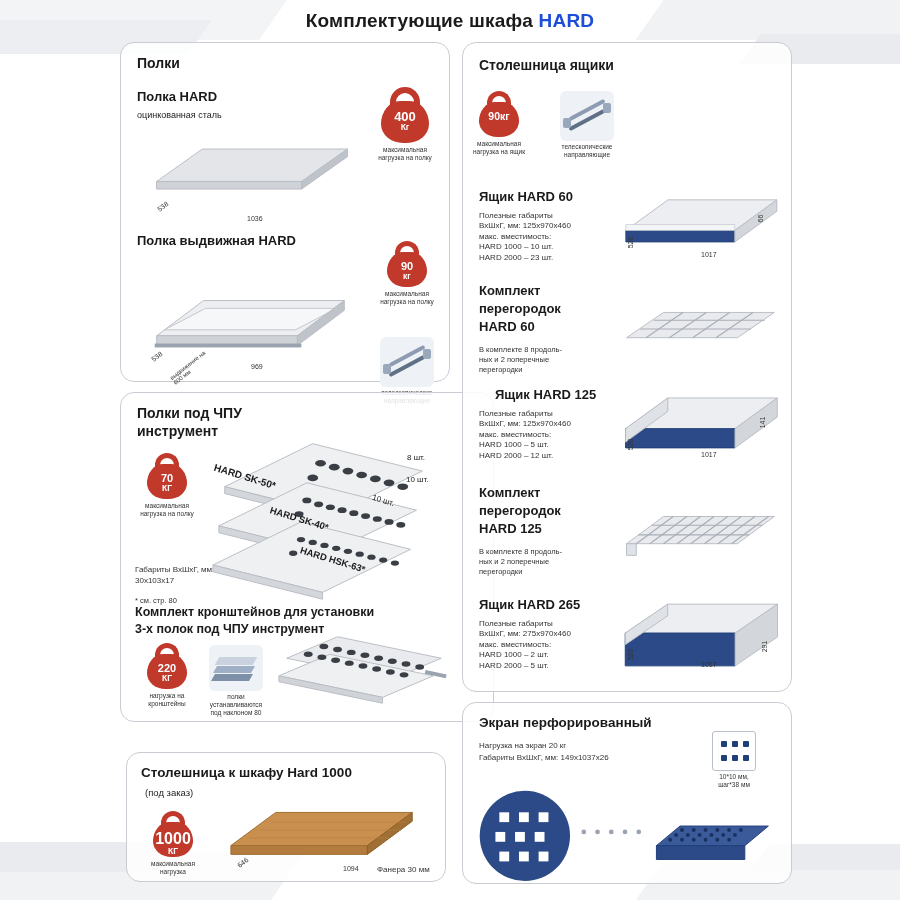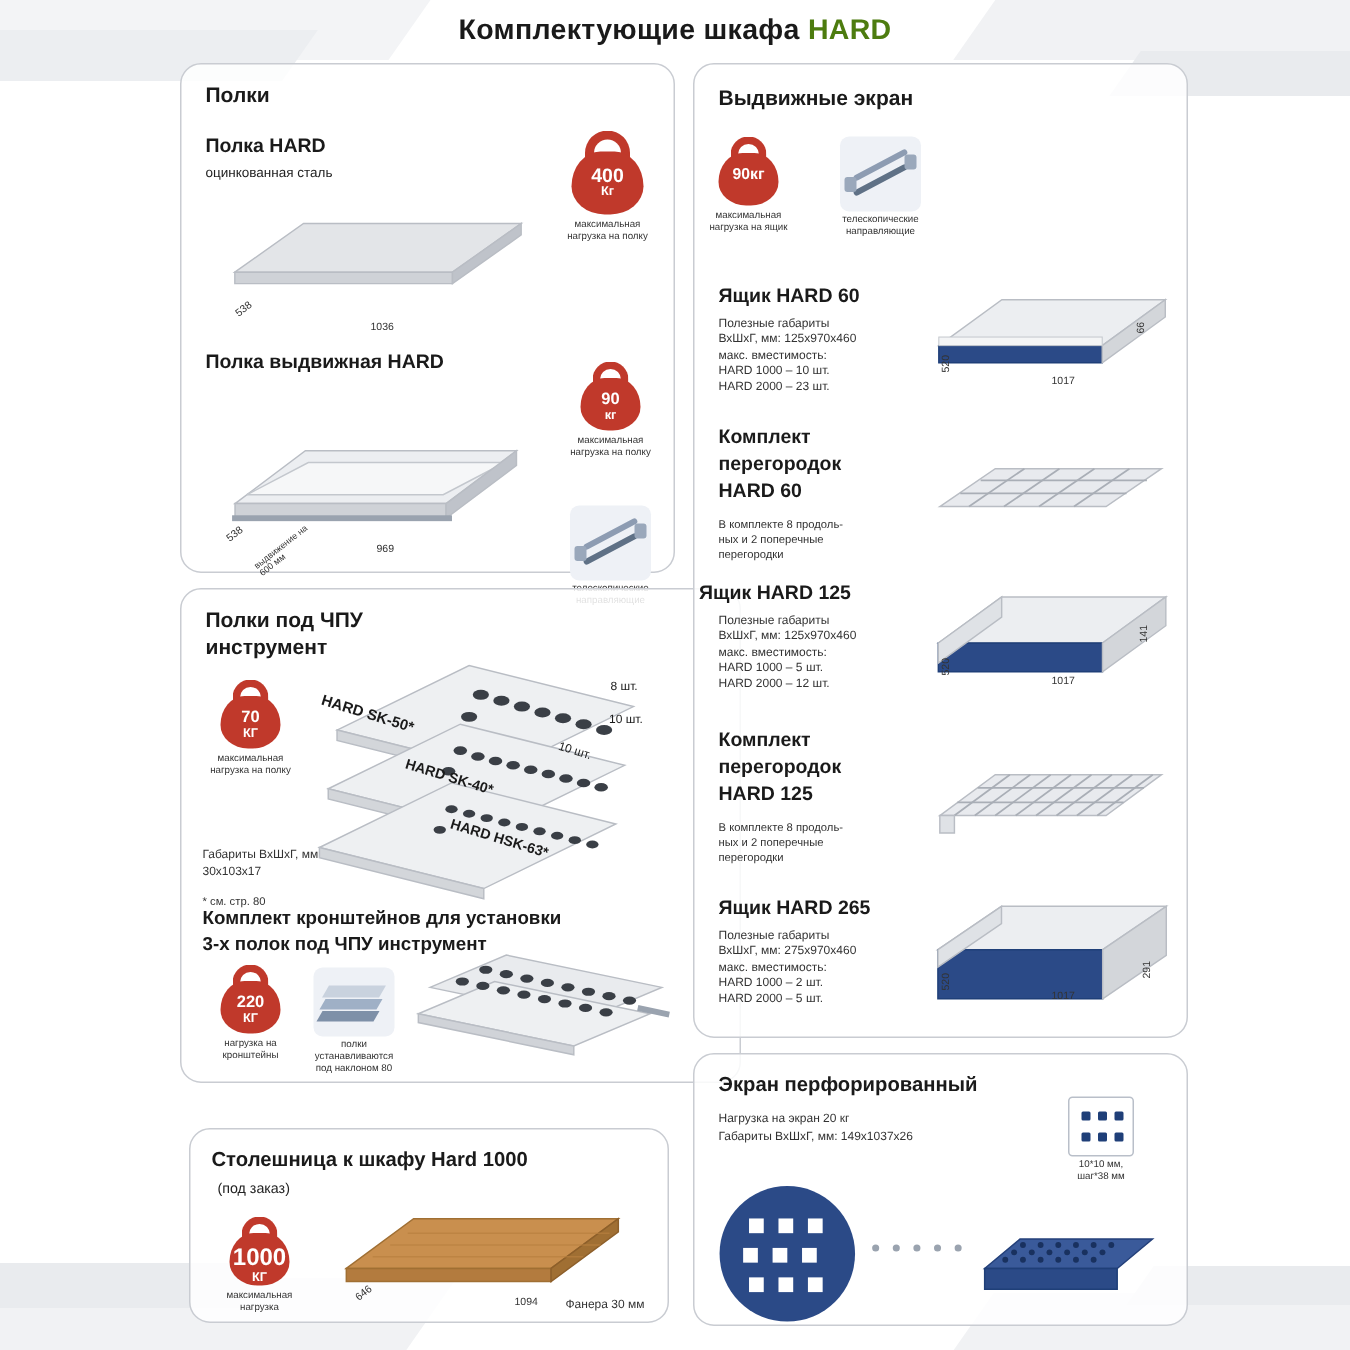--- a/index.html
+++ b/index.html
@@ -22,21 +22,21 @@
   .bg6 { width: 220px; height: 30px; bottom: 28px; left: -50px; transform: skewX(-35deg); background:#e9ebee; }
   .bg7 { width: 320px; height: 64px; bottom: -26px; right: -60px; transform: skewX(-35deg); background:#f1f2f4; }
   .bg8 { width: 180px; height: 26px; bottom: 30px; right: -40px; transform: skewX(-35deg); background:#e9ebee; }
 
   .page { position: relative; z-index: 2; width: 900px; height: 900px; }
 
   .title {
     position: absolute; top: 10px; left: 0; width: 900px;
     text-align: center; font-size: 19px; font-weight: bold; letter-spacing: .2px;
   }
-  .title .hard { color: #4d7c0f; }
+  .title .hard { color: #1d4ed8; }
 
   
   .panel {
     position: absolute;
     border: 1px solid #c9ccd2;
     border-radius: 14px;
     background: rgba(255,255,255,0.85);
   }
   .panel-title { font-size: 14px; font-weight: bold; }
 
@@ -314,21 +314,21 @@
           <line x1="40" y1="40" x2="184" y2="40"></line>
         <line x1="52" y1="32" x2="190" y2="32"></line>
       </g>
     </svg>
     <div class="dim" style="left:110px; top:106px; transform:rotate(-38deg);">646</div>
     <div class="dim" style="left:216px; top:112px;">1094</div>
     <div class="small" style="position:absolute; left:250px; top:112px;">Фанера 30 мм</div>
   </div>
 
   <div class="panel" style="left:462px; top:42px; width:330px; height:650px;">
-    <div class="panel-title" style="position:absolute; left:16px; top:14px;">Выдвижные экран</div>
+    <div class="panel-title" style="position:absolute; left:16px; top:14px;">Столешница ящики</div>
 
     <div class="badge-wrap" style="position:absolute; left:4px; top:48px;">
       <div class="kb small-kb">
         <div class="handle"></div>
         <div class="body">
           <div class="v" style="font-size:10.5px;">90кг</div>
         </div>
       </div>
       <div class="tiny badge-cap" style="width:62px;">максимальная нагрузка на ящик</div>
     </div>
@@ -375,21 +375,21 @@
       <g stroke="#a9aeb6" stroke-width="1.2" fill="none">
         <line x1="30" y1="41" x2="144" y2="41"></line>
         <line x1="44" y1="32" x2="158" y2="32"></line>
         <line x1="36" y1="50" x2="74" y2="24"></line>
         <line x1="60" y1="50" x2="98" y2="24"></line>
         <line x1="84" y1="50" x2="122" y2="24"></line>
         <line x1="108" y1="50" x2="146" y2="24"></line>
       </g>
     </svg>
 
-    <div class="lbl-b" style="position:absolute; left:3px; top:344px;">Ящик HARD 125</div>
+    <div class="lbl-b" style="position:absolute; left:32px; top:344px;">Ящик HARD 125</div>
     <div class="small" style="position:absolute; left:16px; top:366px;">
       <div>Полезные габариты</div>
       <div>ВхШхГ, мм: 125х970х460</div>
       <div>макс. вместимость:</div>
       <div>HARD 1000 – 5 шт.</div>
       <div>HARD 2000 – 12 шт.</div>
     </div>
     <svg viewBox="0 0 180 100" width="175" height="96" style="position:absolute; left:148px; top:330px;">
       <polygon points="14,58 58,26 172,26 128,58" fill="#eceef1" stroke="#b9bdc4" stroke-width="1"></polygon>
       <polygon points="14,58 128,58 128,78 14,78" fill="#2b4a87" stroke="#1f3f78" stroke-width="1"></polygon>

